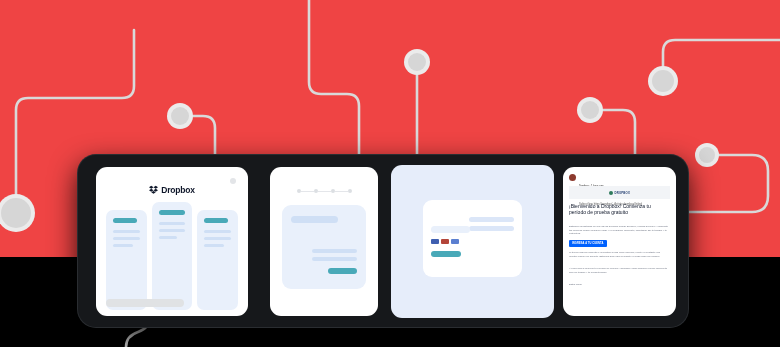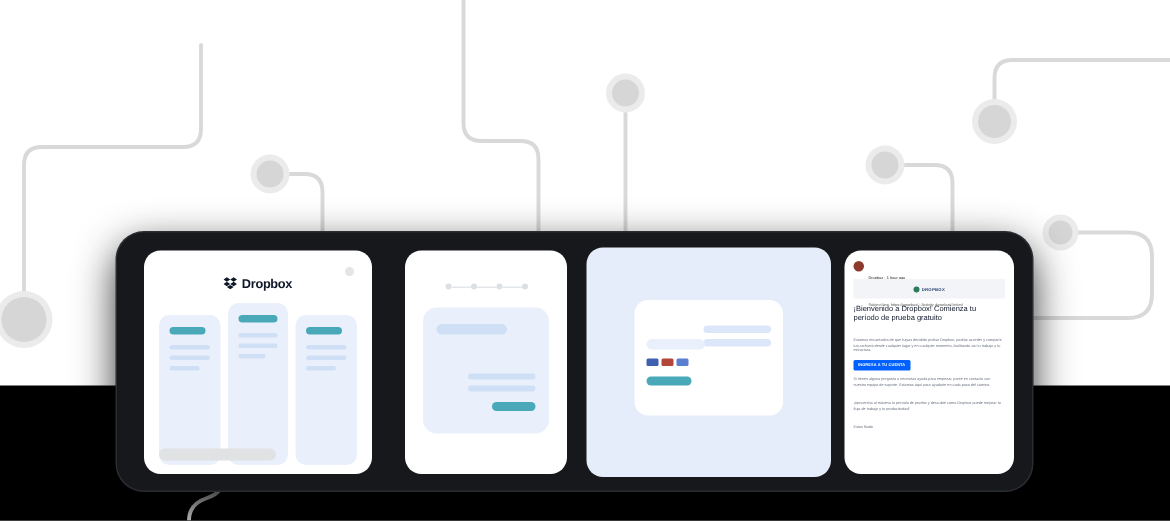--- a/index.html
+++ b/index.html
@@ -1,18 +1,18 @@
 <!DOCTYPE html>
 <html><head>
 <meta charset="utf-8">
 <style>
   html,body{margin:0;padding:0;background:#000;}
   body{width:780px;height:347px;overflow:hidden;
        font-family:"Liberation Sans",sans-serif;}
-  #stage{position:relative;width:780px;height:257px;background:#ffffff;}
+  #stage{position:relative;width:780px;height:257px;background:#ef4444;}
 
   
   #wires{position:absolute;inset:0;width:780px;height:347px;}
   .node{position:absolute;border-radius:50%;background:#d6d6d6;
         box-shadow:0 0 0 4px #ebebeb;}
 
   
   .tray{position:absolute;left:78px;top:155px;width:610px;height:172px;
         background:#16181b;border-radius:18px;
         box-shadow:0 0 0 1px #2a2d31, 0 10px 28px rgba(0,0,0,.85);}

